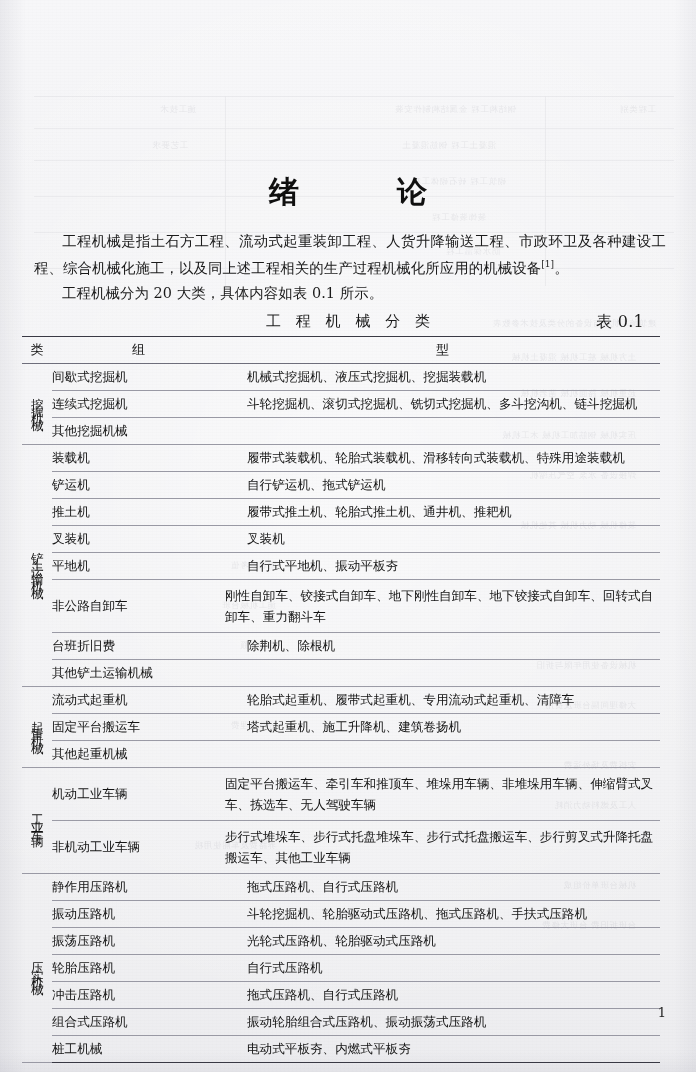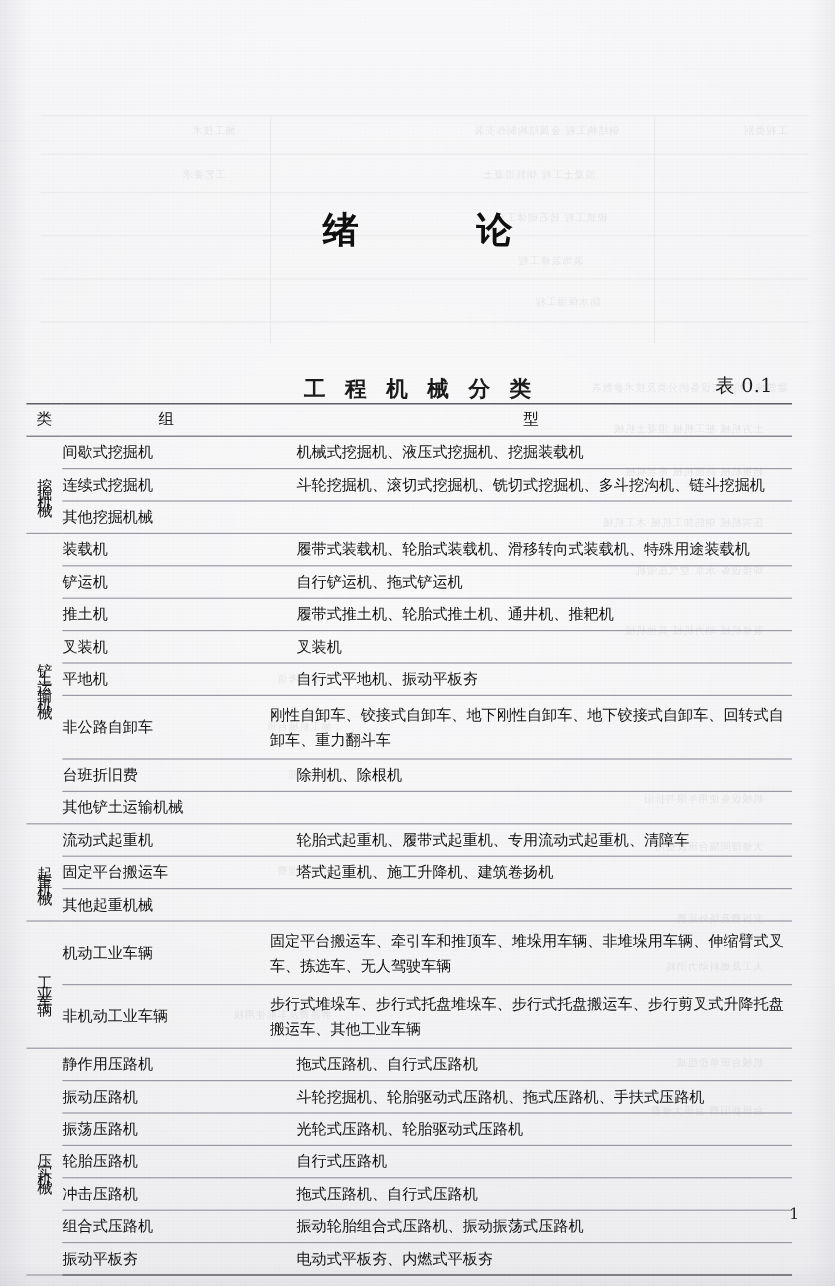--- a/index.html
+++ b/index.html
@@ -69,21 +69,21 @@
   p.para .ind{display:inline-block;width:28px;}
   sup.ref{font-size:9px;vertical-align:super;}
 
   
   .tbl-caption-row{
     position:absolute;left:34px;right:26px;top:312px;
     height:18px;
   }
   .tbl-caption{
     position:absolute;left:0;right:8px;text-align:center;
-    font-size:18px;font-weight:700;letter-spacing:5px;text-indent:5px;
+    font-size:15px;font-weight:400;letter-spacing:5px;text-indent:5px;
   }
   .tbl-number{
     position:absolute;right:26px;top:0;font-size:16px;letter-spacing:.3px;
   }
 
   
   .tbl{
     position:absolute;left:22px;top:336px;width:638px;
     border-collapse:collapse;
     table-layout:fixed;
@@ -202,20 +202,22 @@
   <div class="btxt" style="left:420px;top:840px">养路费及车船使用税</div>
   <div class="btxt" style="left:60px;top:880px">机械台班单价组成</div>
   <div class="btxt" style="left:60px;top:920px">台班折旧费 台班大修费</div>
 </div>
 
 <div class="sheet">
 
   <h1 class="doc-title">绪　论</h1>
 
   <div class="body-wrap">
+    <p class="para"><span class="ind"></span><span>工程机械是指土石方工程、流动式起重装卸工程、人货升降输送工程、市政环卫及各种建设工程、综合机械化施工，以及同上述工程相关的生产过程机械化所应用的机械设备</span><sup class="ref">[1]</sup><span>。</span></p>
+    <p class="para"><span class="ind"></span><span>工程机械分为 20 大类，具体内容如表 0.1 所示。</span></p>
   </div>
 
   <div class="tbl-caption-row">
     <div class="tbl-caption">工 程 机 械 分 类</div>
     <div class="tbl-number">表 0.1</div>
   </div>
 
   <table class="tbl">
     <tbody>
       <tr class="thead top-rule">
@@ -315,21 +317,21 @@
       </tr>
       <tr class="rowh">
         <td class="c-group">冲击压路机</td>
         <td class="c-type indent">拖式压路机、自行式压路机</td>
       </tr>
       <tr class="rowh">
         <td class="c-group">组合式压路机</td>
         <td class="c-type indent">振动轮胎组合式压路机、振动振荡式压路机</td>
       </tr>
       <tr class="rowh last">
-        <td class="c-group">振动平板夯</td>
+        <td class="c-group">桩工机械</td>
         <td class="c-type indent">电动式平板夯、内燃式平板夯</td>
       </tr>
     </tbody>
   </table>
 
   <div class="page-no">1</div>
 </div>
 
 <div class="grain"></div>
 

